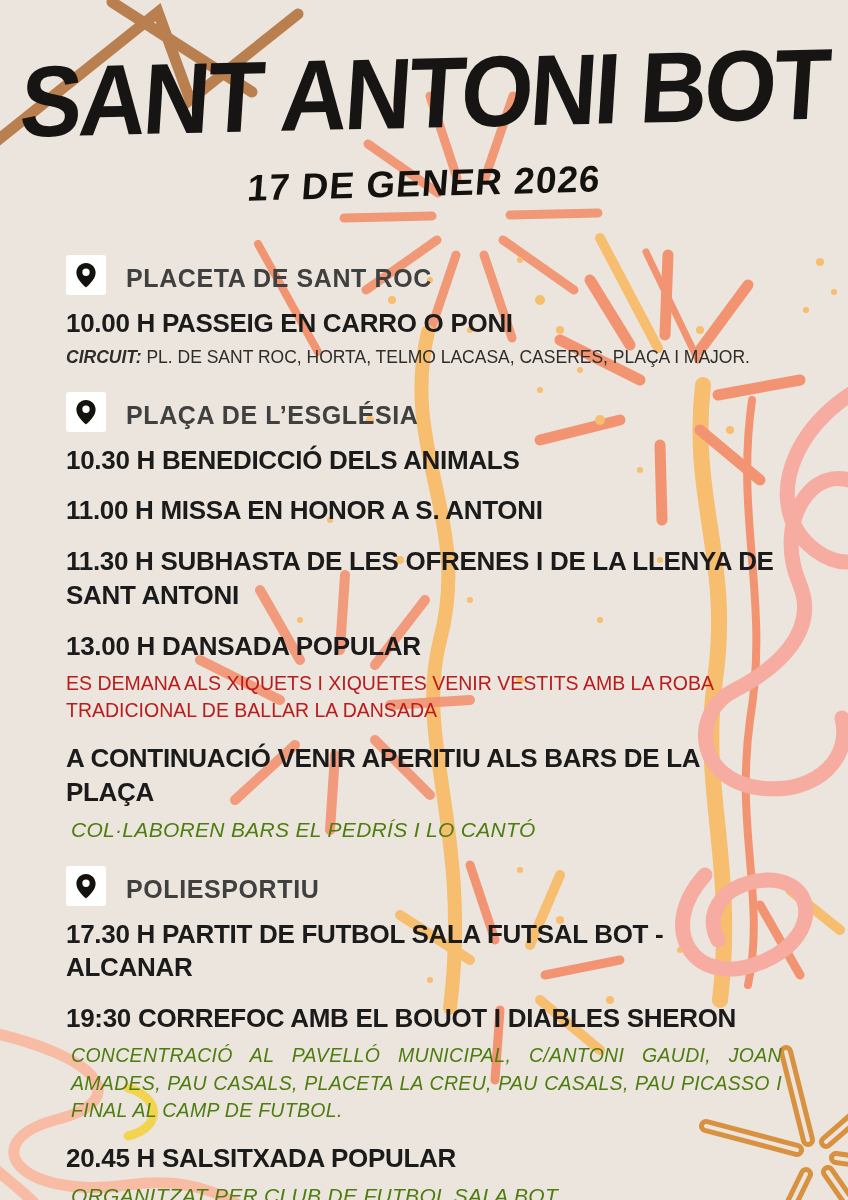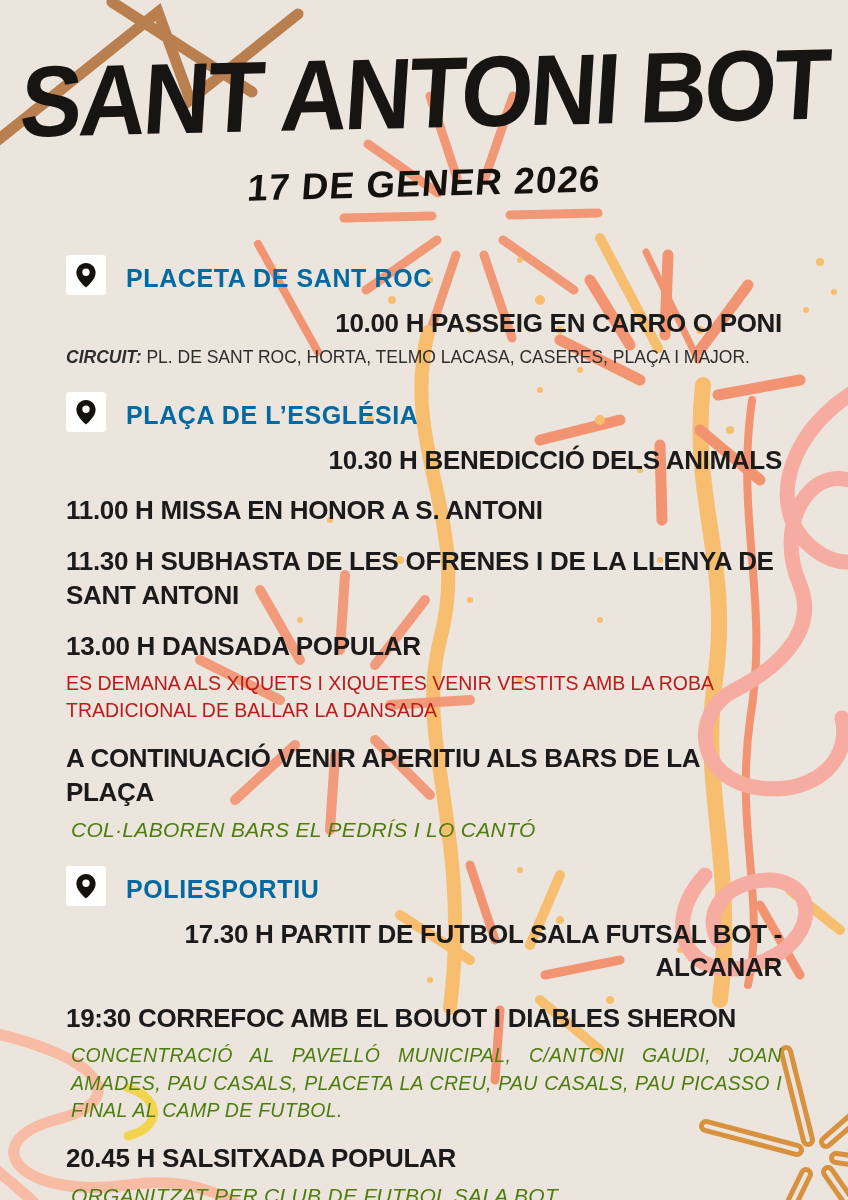--- a/index.html
+++ b/index.html
@@ -16,23 +16,23 @@
   }
   .poster-date{
     margin-top:22px;font-weight:900;font-size:37px;letter-spacing:1px;color:#14120f;
     transform:rotate(-1.5deg) skewX(-6deg);
   }
 
   
   .schedule{padding:26px 66px 0 66px;}
   .section-heading{display:flex;align-items:center;gap:20px;margin:24px 0 4px 0;}
   .pin-box{width:40px;height:40px;background:#ffffff;border-radius:3px;display:flex;align-items:center;justify-content:center;flex:0 0 auto;}
-  .location-label{font-size:25px;font-weight:800;letter-spacing:.6px;color:#0369a1;margin-top:7px;}
+  .location-label{font-size:25px;font-weight:800;letter-spacing:.6px;color:#404040;margin-top:7px;}
   .event-title{font-size:26px;font-weight:800;letter-spacing:-.3px;line-height:1.3;color:#1b1b1b;margin:17px 0 0 0;}
-  .event-title.tight{margin-top:12px;text-align:right;}
+  .event-title.tight{margin-top:12px;}
   .note-line{font-size:17.5px;color:#2e2d2b;margin:6px 0 0 0;letter-spacing:0;}
   .note-line b{font-weight:800;font-style:italic;}
   .note-plain{font-size:19.5px;color:#b91c1c;line-height:1.42;margin:6px 0 0 0;max-width:660px;}
   .note-italic{font-size:21px;font-style:italic;color:#4d7c0f;margin:8px 0 0 5px;letter-spacing:.3px;}
   .note-italic.justified{text-align:justify;font-size:19.5px;line-height:1.42;margin-top:6px;}
 </style>
 </head>
 <body>
 
 <div class="poster">

